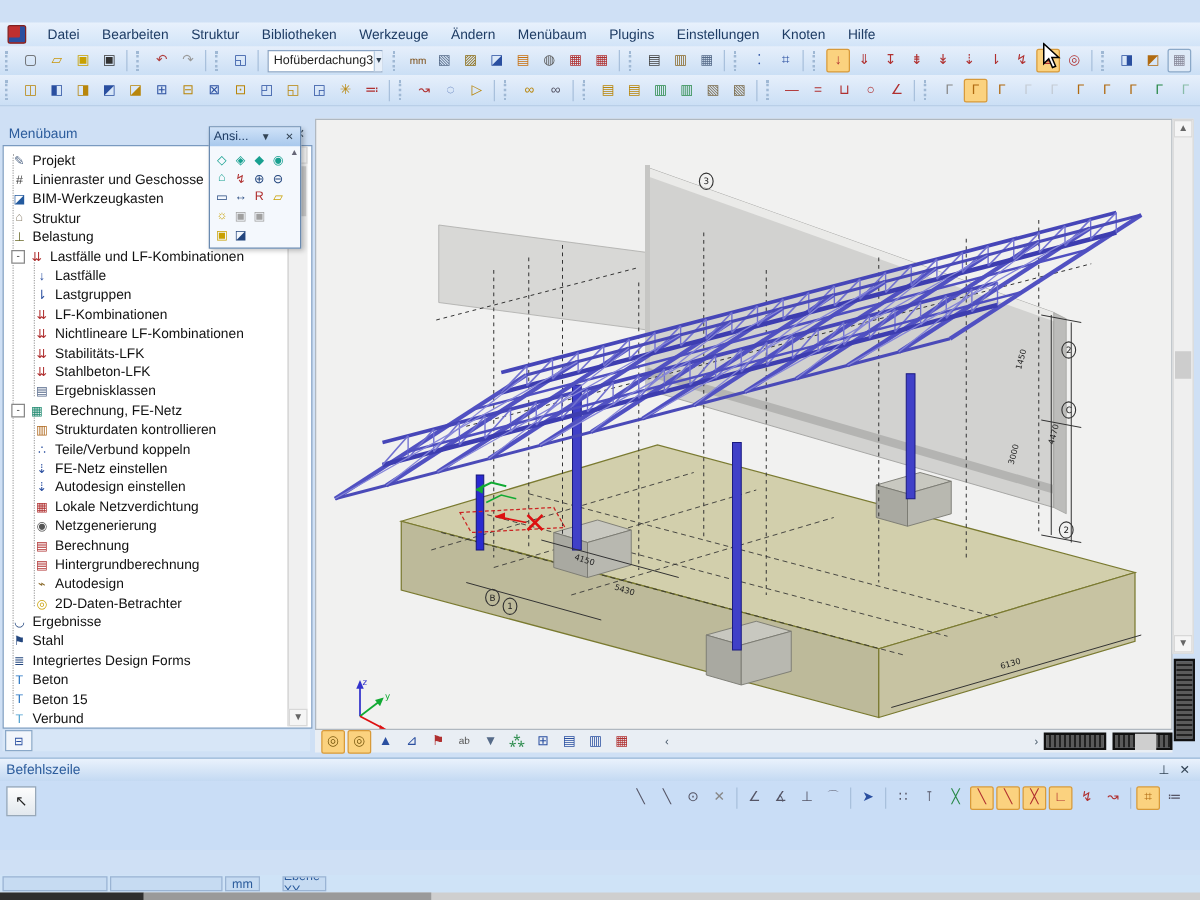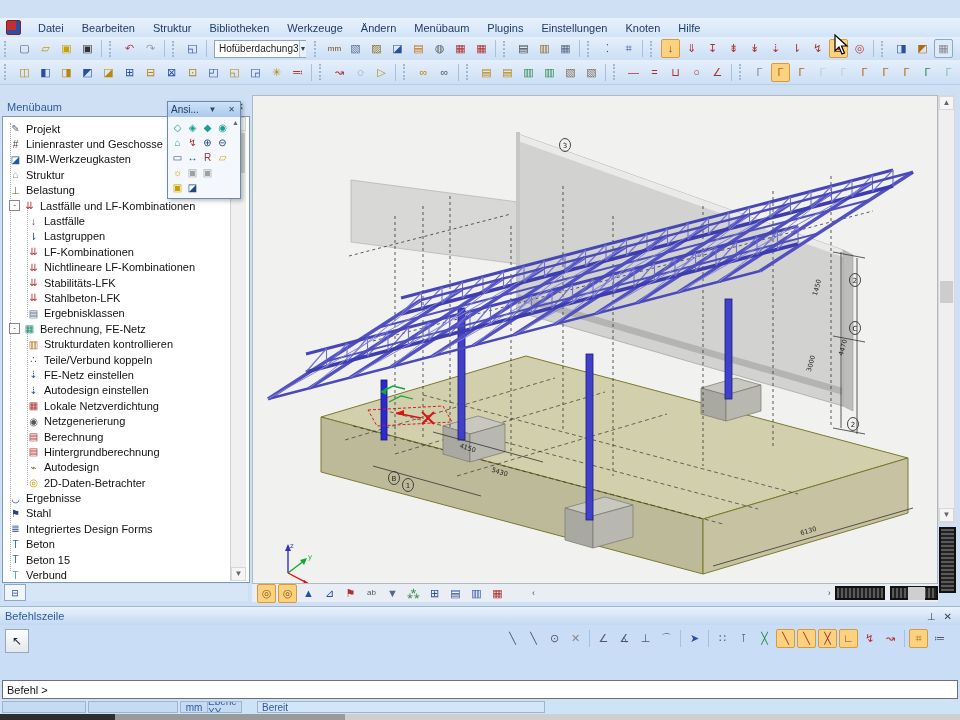--- a/index.html
+++ b/index.html
@@ -713,30 +713,26 @@
         <span class="icon16 hl" style="color: rgb(176, 48, 48);">╲</span>
         <span class="icon16 hl" style="color: rgb(176, 48, 48);">╳</span>
         <span class="icon16 hl" style="color: rgb(176, 48, 48);">∟</span>
         <span class="icon16" style="color: rgb(176, 48, 48);">↯</span>
         <span class="icon16" style="color: rgb(176, 48, 48);">↝</span>
         <span class="tb-sep"></span>
         <span class="icon16 hl" style="color: rgb(176, 106, 16);">⌗</span>
         <span class="icon16" style="color: rgb(85, 85, 102);">≔</span>
       </div>
   </div>
-  <div id="cmd-input" class="abs">
-    <span>Befehl &gt;</span>
-  </div>
 
   <div id="statusbar" class="abs">
     <div class="seg" style="left:2px;width:84px;"></div>
     <div class="seg" style="left:88px;width:90px;"></div>
     <div class="seg" style="left:180px;width:28px;">mm</div>
-    <div class="seg" style="left:207px;width:35px;overflow:hidden;">Ebene XY</div>
-    <div class="seg" style="left:257px;width:288px;justify-content:flex-start;padding-left:4px;background:#d4e5f8;">Bereit</div>
+    <div class="seg" style="left:226px;width:35px;overflow:hidden;">Ebene XY</div>
   </div>
   <div id="strip" class="abs">
       <span class="d"></span>
       <span class="g"></span>
     </div>
 
   <svg id="mouse-cursor" class="abs" width="16" height="22">
     <path d="M1,1 L1,17 L5,13 L8,20 L10.5,19 L7.5,12 L13,12 Z" fill="#fff" stroke="#000" stroke-width="1.2"></path>
   </svg>
 </div>

